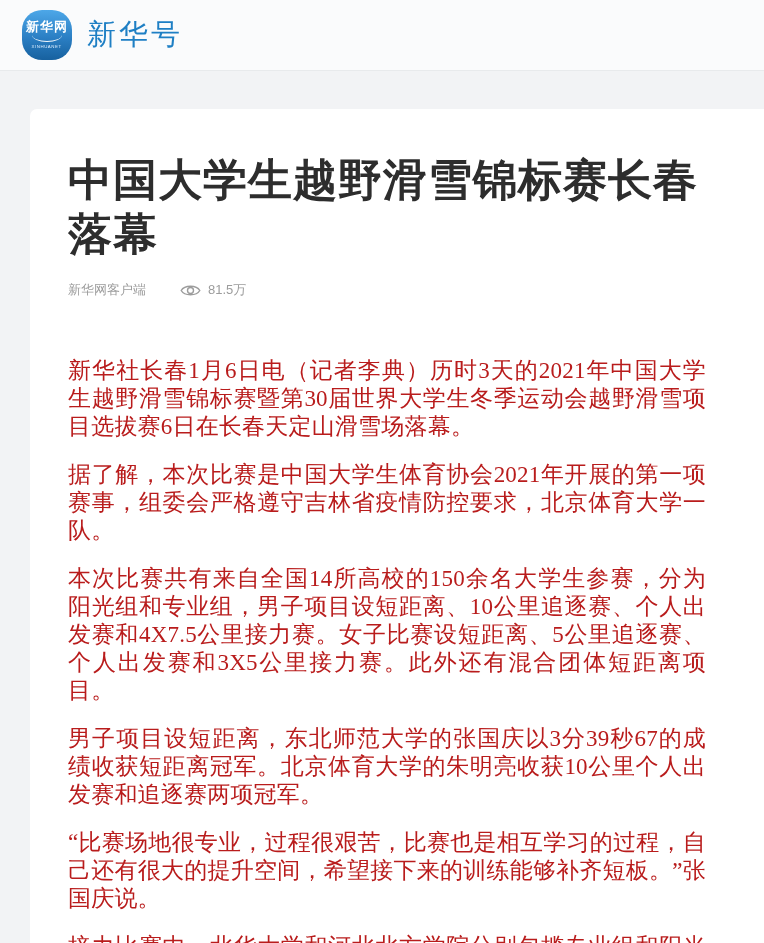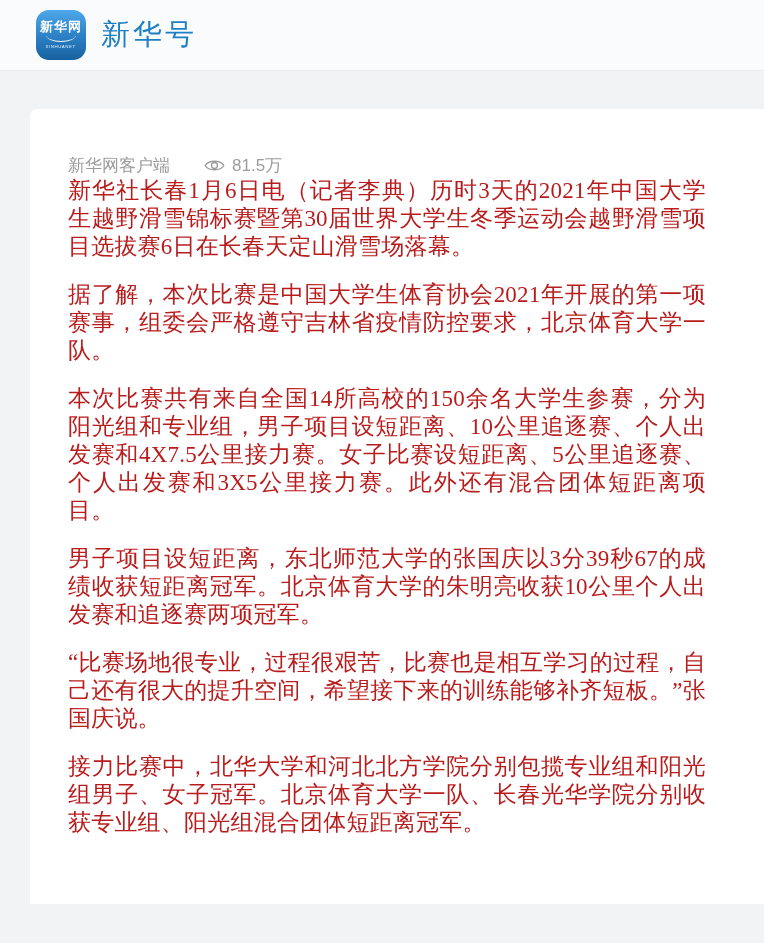--- a/index.html
+++ b/index.html
@@ -14,30 +14,29 @@
   .topbar {
     height: 71px;
     background: #fafbfc;
     border-bottom: 1px solid #e8eaec;
     display: flex;
     align-items: center;
     padding-left: 22px;
   }
   .logo {
     width: 50px; height: 50px;
-    border-radius: 13px;
+    border-radius: 20px;
     background: linear-gradient(180deg, #4da7e8 0%, #2b7fc4 55%, #17619f 100%);
     color: #ffffff;
     display: flex;
     flex-direction: column;
     align-items: center;
     justify-content: center;
     cursor: pointer;
     flex: 0 0 auto;
-    margin-left: 14px;
   }
   .logo-cn {
     font-size: 13px;
     font-weight: bold;
     letter-spacing: 1px;
     line-height: 15px;
   }
   .logo-arc {
     width: 30px; height: 7px;
     border-bottom: 1.5px solid rgba(255,255,255,.95);
@@ -77,21 +76,22 @@
     font-size: 44px;
     font-weight: 700;
     color: #2d2d2d;
     line-height: 1.22;
     letter-spacing: 1px;
   }
   .byline {
     display: flex;
     align-items: flex-start;
     color: #9c9c9c;
-    font-size: 17px;
+    font-size: 13px;
+    margin-bottom: 58px;
   }
   .source { margin-right: 34px; cursor: pointer; }
   .views { display: flex; align-items: center; }
   .views svg { margin-right: 7px; display: block; }
   
   .content p {
     margin: 0 0 20px 0;
     font-family: Liberation Serif, serif;
     font-size: 23px;
     color: #b91c1c;
@@ -107,20 +107,21 @@
 <header class="topbar">
   <div class="logo">
     <span class="logo-cn">新华网</span>
     <span class="logo-arc"></span>
     <span class="logo-sub">XINHUANET</span>
   </div>
   <div class="brand">新华号</div>
 </header>
 
 <main class="card">
+  <h1 class="title">中国大学生越野滑雪锦标赛长春落幕</h1>
 
   <div class="byline">
     <span class="source">新华网客户端</span>
     <span class="views">
       <svg width="21" height="15" viewBox="0 0 21 15" fill="none" xmlns="http://www.w3.org/2000/svg">
         <path d="M1.2 7.5 C4.5 1.8 16.5 1.8 19.8 7.5 C16.5 13.2 4.5 13.2 1.2 7.5 Z" stroke="#9c9c9c" stroke-width="1.4"></path>
         <circle cx="10.5" cy="7.5" r="3" stroke="#9c9c9c" stroke-width="1.4"></circle>
       </svg>
       <span>81.5万</span>
     </span>

